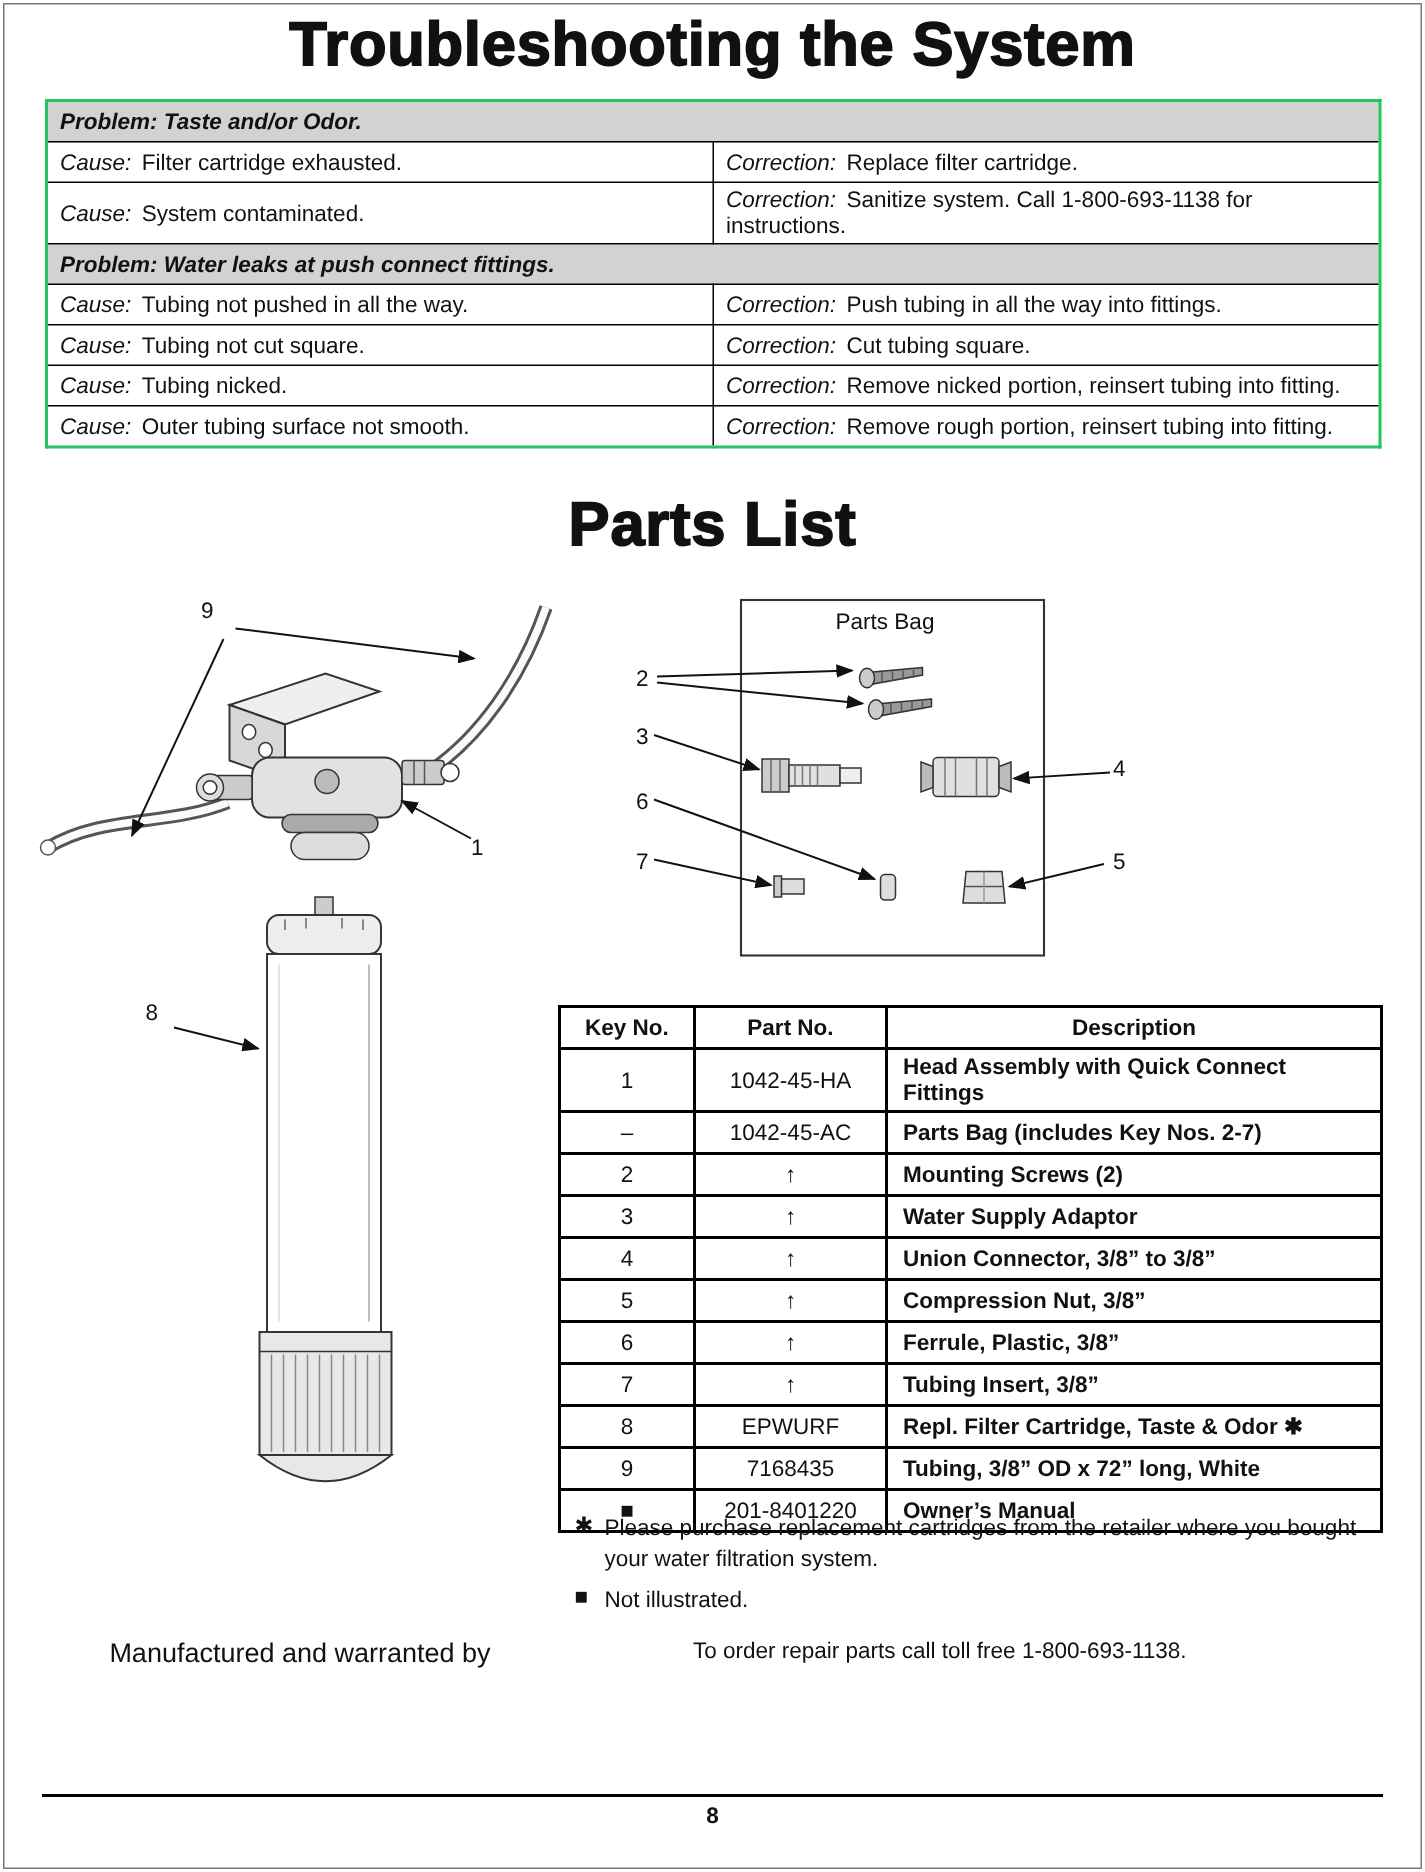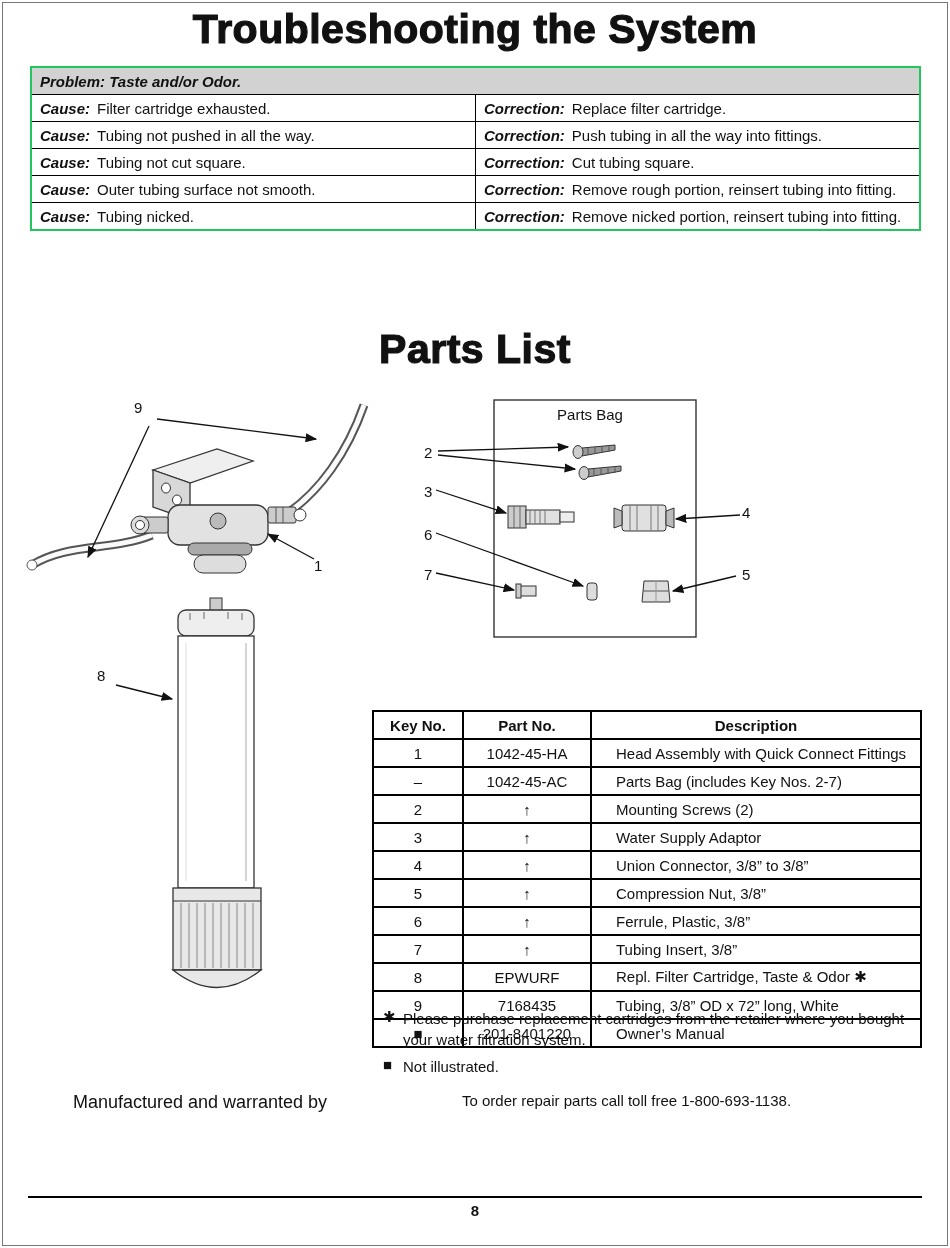--- a/index.html
+++ b/index.html
@@ -13,31 +13,31 @@
     font-size:41px; font-weight:bold; -webkit-text-stroke:1.2px #111; letter-spacing:.5px; }
   #title-trouble { top:6px; }
   #title-parts { top:326px; }
 
   
   .ttable { position:absolute; left:30px; top:66px; width:891px;
     border-collapse:collapse; font-size:15px; border:2px solid #22c55e; table-layout:fixed; }
   .ttable td { border:1px solid #000; padding:3px 8px; height:20px; vertical-align:middle; }
   .ttable tr.prob td { background:#d2d2d2; font-weight:bold; font-style:italic; }
   .ttable td.c1 { width:378px; }
-  .blab { font-weight:bold; font-style:italic; margin-right:7px; }
+  .blab { font-weight:normal; font-style:italic; margin-right:7px; }
 
   
   .ptable { position:absolute; left:372px; top:670px; width:550px;
-    border-collapse:collapse; font-size:15px; border:2px solid #000; table-layout:fixed;margin-top:40px; }
+    border-collapse:collapse; font-size:15px; border:2px solid #000; table-layout:fixed; }
   .ptable th, .ptable td { border:2px solid #000; padding:3px 6px; height:20px; vertical-align:middle; }
   .ptable th { font-weight:bold; text-align:center; }
   .ptable .ck { width:76px; }
   .ptable .cp { width:114px; }
   .ptable td.k, .ptable td.p { text-align:center; }
-  .ptable td.d { text-align:left; padding-left:24px; }
+  .ptable td.d { text-align:left; padding-left:10px;font-weight:bold; }
 
   .dlabel { position:absolute; font-size:15px; color:#111; }
   .bag-label { width:192px; text-align:center; }
 
   .fnote { position:absolute; left:383px; width:548px; font-size:15px; display:flex; }
   .fnote .mark { width:20px; flex:none; }
   .fnote .ftext { flex:1; line-height:21px; }
 
   .footer-left { position:absolute; left:55px; top:1092px; width:290px;
     text-align:center; font-size:18px; }
@@ -59,34 +59,41 @@
 <table class="ttable">
   <tbody>
     <tr class="prob">
       <td colspan="2">Problem: Taste and/or Odor.</td>
     </tr>
     <tr>
       <td class="c1"><span class="blab">Cause:</span><span>Filter cartridge exhausted.</span></td>
       <td><span class="blab">Correction:</span><span>Replace filter cartridge.</span></td>
     </tr>
     <tr>
+      <td class="c1"><span class="blab">Cause:</span><span>System contaminated.</span></td>
+      <td><span class="blab">Correction:</span><span>Sanitize system. Call 1-800-693-1138 for instructions.</span></td>
+    </tr>
+    <tr class="prob">
+      <td colspan="2">Problem: Water leaks at push connect fittings.</td>
+    </tr>
+    <tr>
       <td class="c1"><span class="blab">Cause:</span><span>Tubing not pushed in all the way.</span></td>
       <td><span class="blab">Correction:</span><span>Push tubing in all the way into fittings.</span></td>
     </tr>
     <tr>
       <td class="c1"><span class="blab">Cause:</span><span>Tubing not cut square.</span></td>
       <td><span class="blab">Correction:</span><span>Cut tubing square.</span></td>
     </tr>
     <tr>
+      <td class="c1"><span class="blab">Cause:</span><span>Tubing nicked.</span></td>
+      <td><span class="blab">Correction:</span><span>Remove nicked portion, reinsert tubing into fitting.</span></td>
+    </tr>
+    <tr>
       <td class="c1"><span class="blab">Cause:</span><span>Outer tubing surface not smooth.</span></td>
       <td><span class="blab">Correction:</span><span>Remove rough portion, reinsert tubing into fitting.</span></td>
-    </tr>
-    <tr>
-      <td class="c1"><span class="blab">Cause:</span><span>Tubing nicked.</span></td>
-      <td><span class="blab">Correction:</span><span>Remove nicked portion, reinsert tubing into fitting.</span></td>
     </tr>
   </tbody>
 </table>
 
 <div class="big-title" id="title-parts">Parts List</div>
 
 <svg style="left:20px;top:393px" width="350" height="630" viewBox="0 0 350 630">
   <defs>
     <marker id="ah1" markerWidth="9" markerHeight="7" refX="8" refY="3.5" orient="auto">
       <path d="M0,0 L9,3.5 L0,7 Z" fill="#111"></path>

